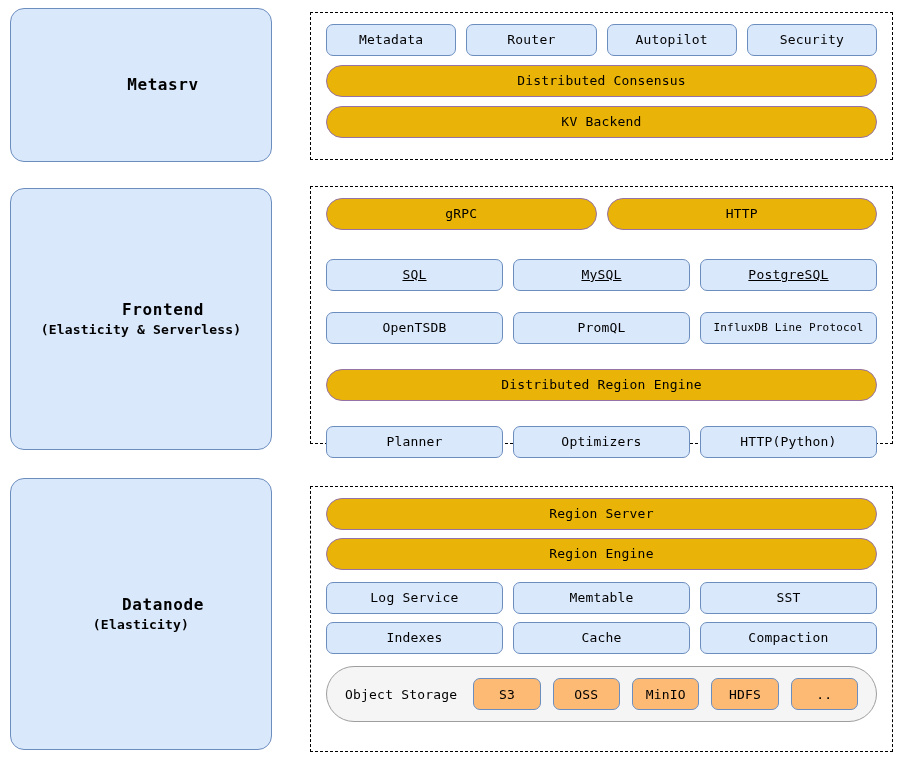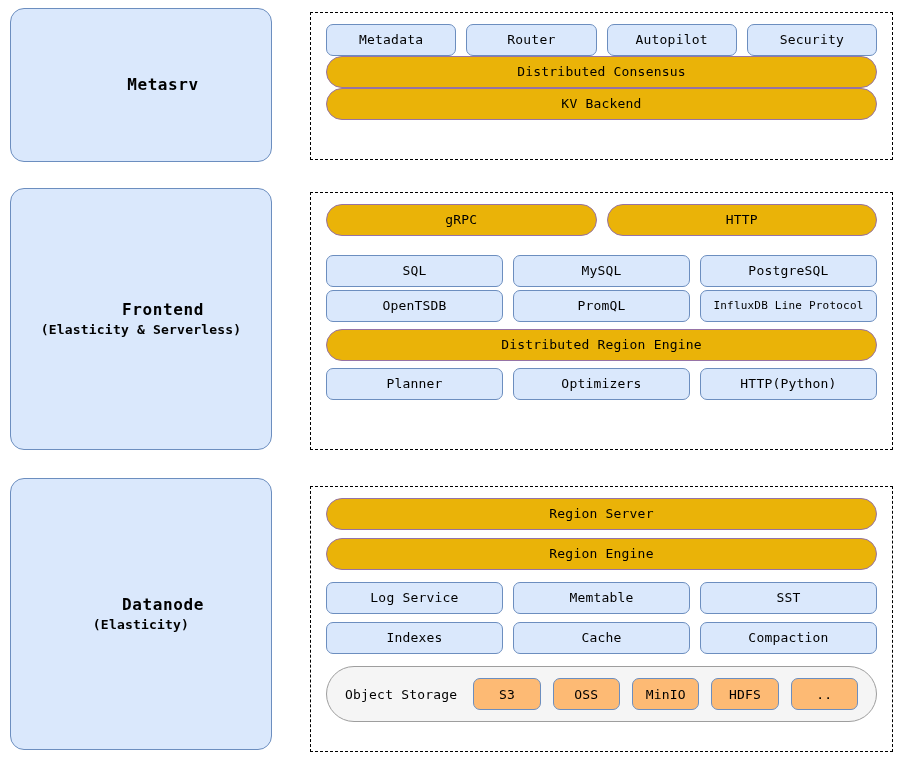--- a/index.html
+++ b/index.html
@@ -63,22 +63,22 @@
     position: absolute;
     left: 310px;
     width: 583px;
     border: 1.7px dashed #000000;
     box-sizing: border-box;
     padding: 11px 15px;
     display: flex;
     flex-direction: column;
     background: #ffffff;
   }
-  #group-metasrv  { top: 12px;  height: 148px; }
-  #group-frontend { top: 192px; height: 258px; gap: 3px; }
+  #group-metasrv  { top: 12px;  height: 148px; gap: 9px; }
+  #group-frontend { top: 186px; height: 258px; gap: 21px; }
   #group-datanode { top: 486px; height: 266px; gap: 8px; }
 
   .row {
     display: flex;
     flex-direction: row;
     align-items: stretch;
     gap: 10px;
     width: 100%;
   }
 
@@ -173,21 +173,21 @@
   <div class="tier-panel" id="panel-frontend">
     <div class="tier-title">Frontend</div>
     <div class="tier-sub">(Elasticity &amp; Serverless)</div>
   </div>
 
   <div class="group" id="group-frontend">
     <div class="row">
       <div class="chip purple">gRPC</div>
       <div class="chip purple">HTTP</div>
     </div>
-    <div class="row" style="margin-top:16px;">
+    <div class="row" style="margin-top:8px;text-decoration:underline;">
       <div class="chip blue">SQL</div>
       <div class="chip blue">MySQL</div>
       <div class="chip blue">PostgreSQL</div>
     </div>
     <div class="row">
       <div class="chip blue">OpenTSDB</div>
       <div class="chip blue">PromQL</div>
       <div class="chip blue small-text">InfluxDB Line Protocol</div>
     </div>
     <div class="row" style="margin-top:4px;">

